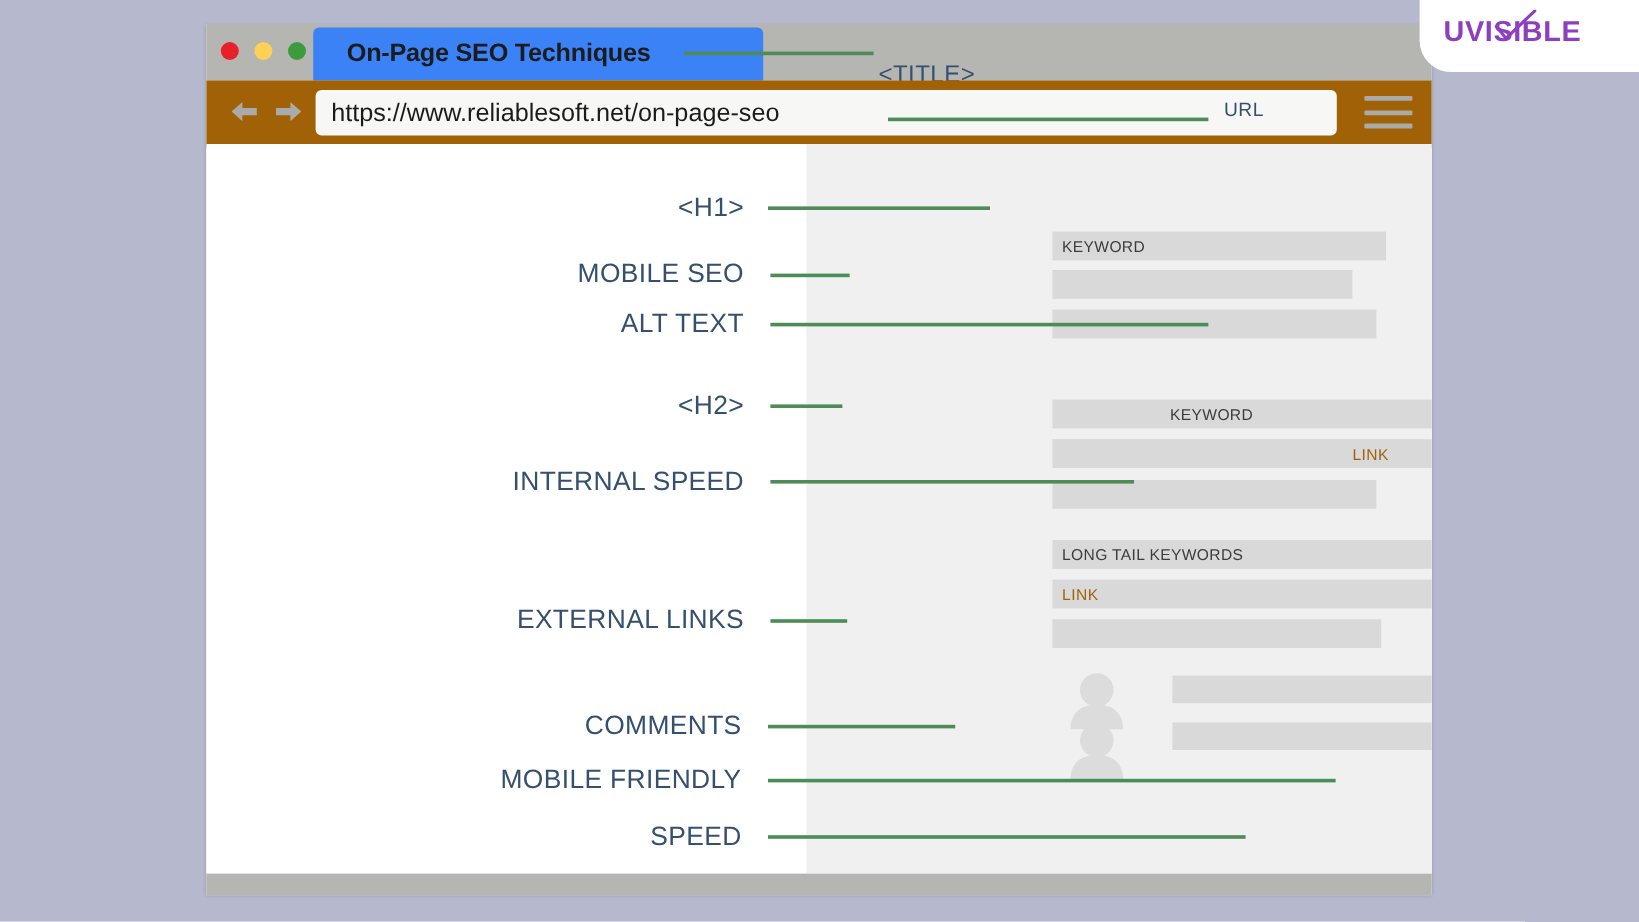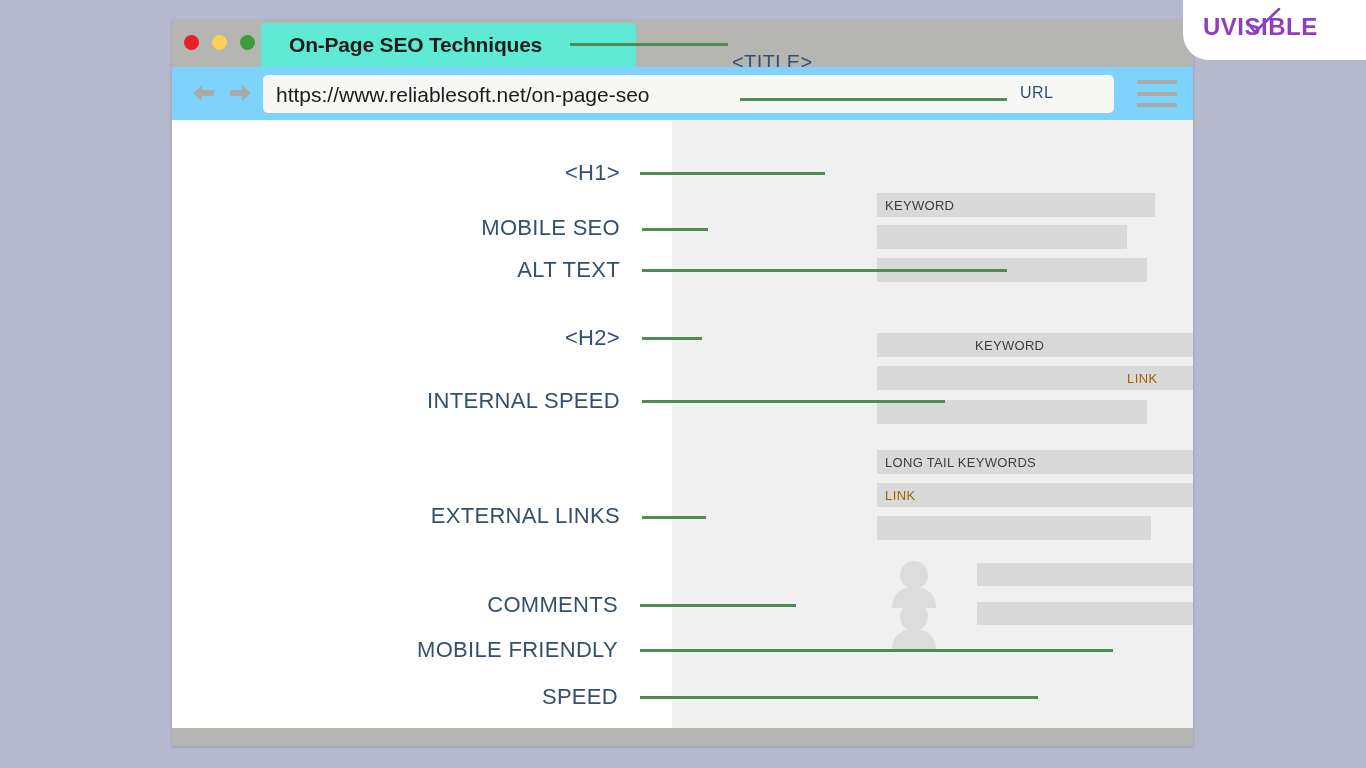--- a/index.html
+++ b/index.html
@@ -31,21 +31,21 @@
   }
   .light { width: 15px; height: 15px; border-radius: 50%; }
   .light.red    { background: #e8202a; }
   .light.yellow { background: #fcd156; }
   .light.green  { background: #3d9a3d; }
 
   .tab {
     position: absolute;
     left: 89px; top: 3px;
     width: 375px; height: 44px;
-    background: #5eead4;
+    background: #3b82f6;
     border-radius: 5px 5px 0 0;
   }
   .tab-title {
     position: absolute;
     left: 28px; top: 10px;
     font-size: 21px; font-weight: bold;
     color: #1c1c1c;
     letter-spacing: -0.2px;
     white-space: nowrap;
   }
@@ -55,21 +55,21 @@
     font-size: 20px;
     color: #35506e;
     letter-spacing: 0.4px;
     white-space: nowrap;
   }
 
   
   .urlbar-row {
     position: absolute; left: 0; top: 47px;
     width: 100%; height: 56px;
-    background: #7dd3fc;
+    background: #a16207;
   }
   .nav-arrows {
     position: absolute; left: 18px; top: 14px;
     display: flex; gap: 12px;
     color: #aaaaa8;
   }
   .nav-arrows svg { display: block; }
   .urlfield {
     position: absolute;
     left: 91px; top: 8px;

